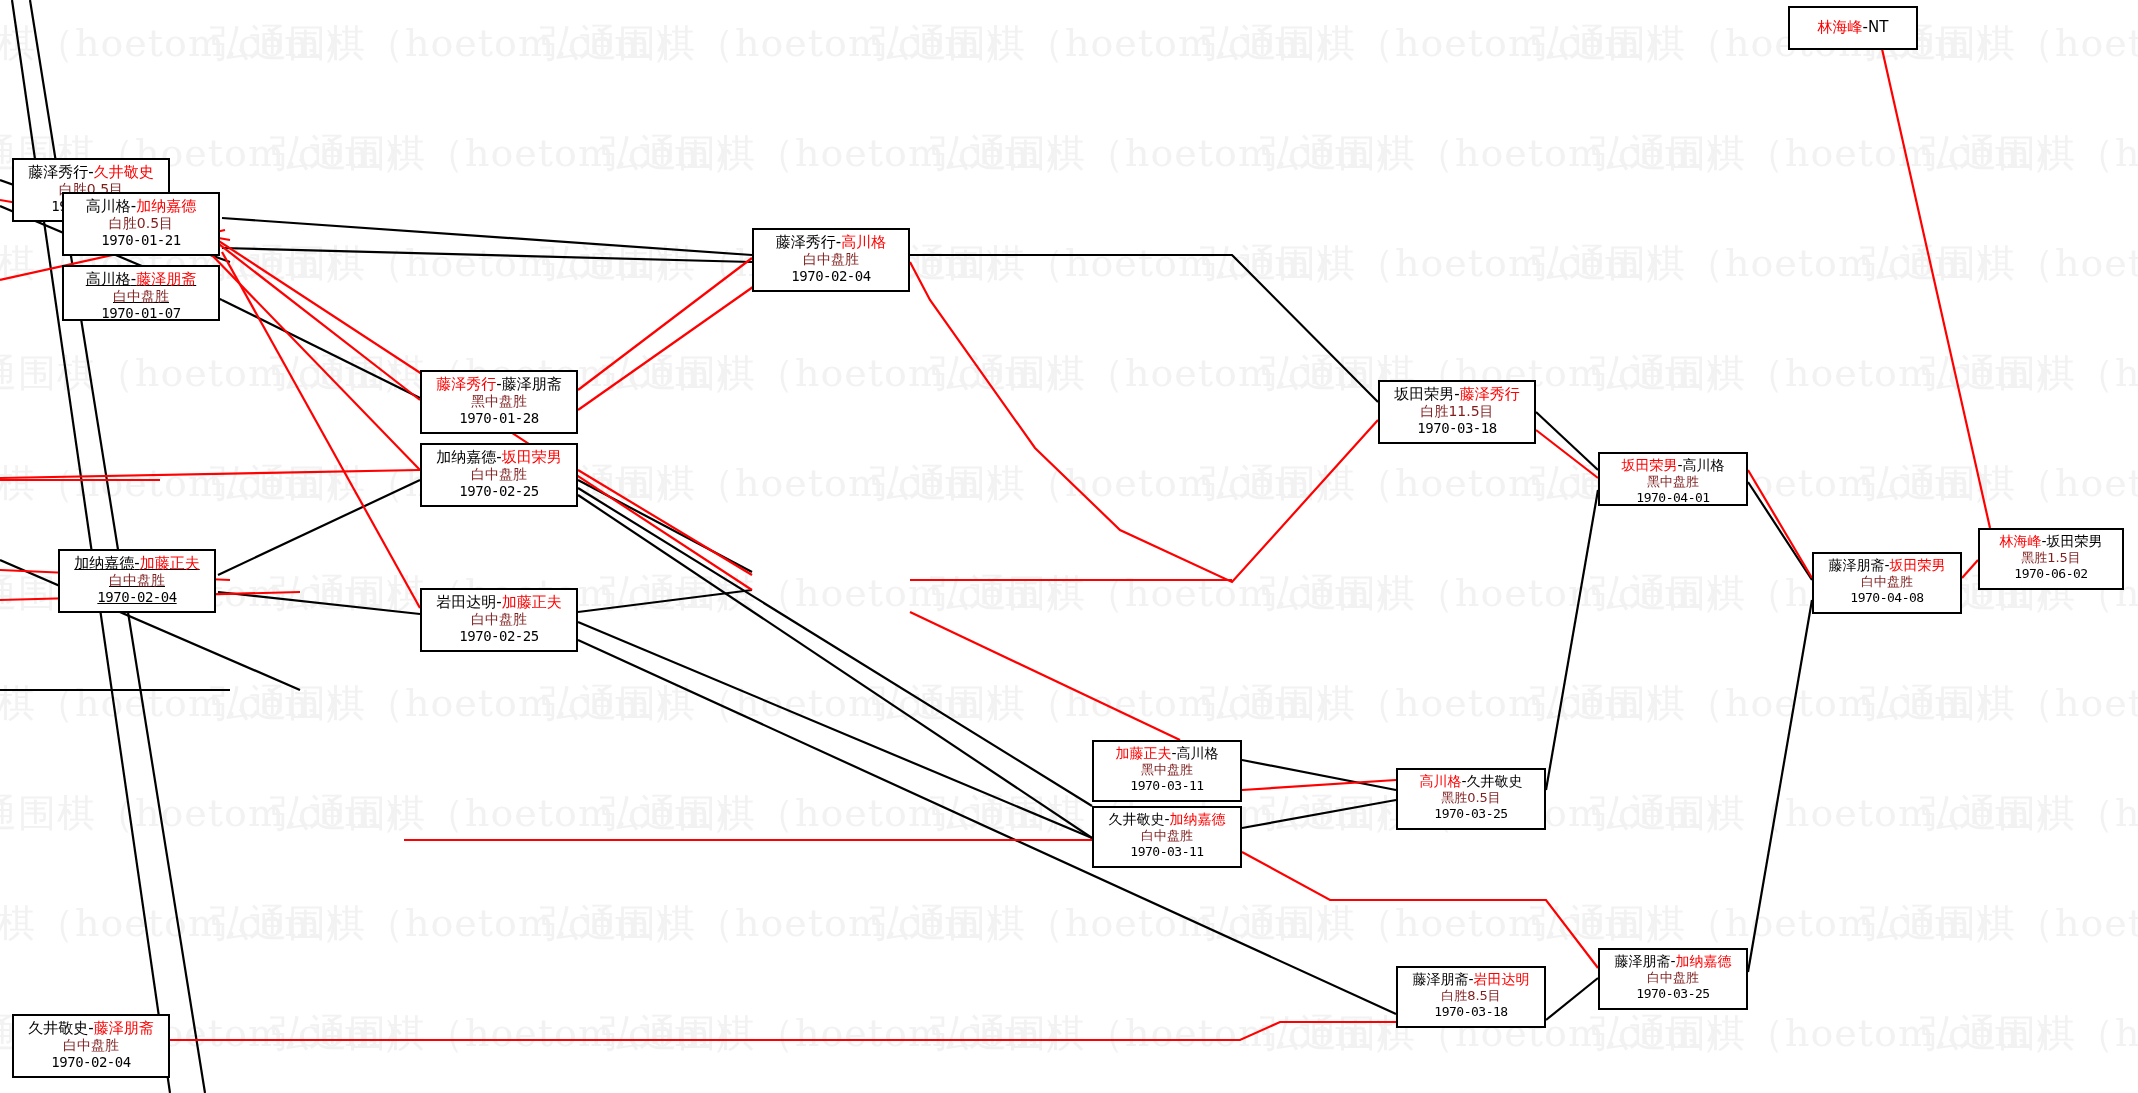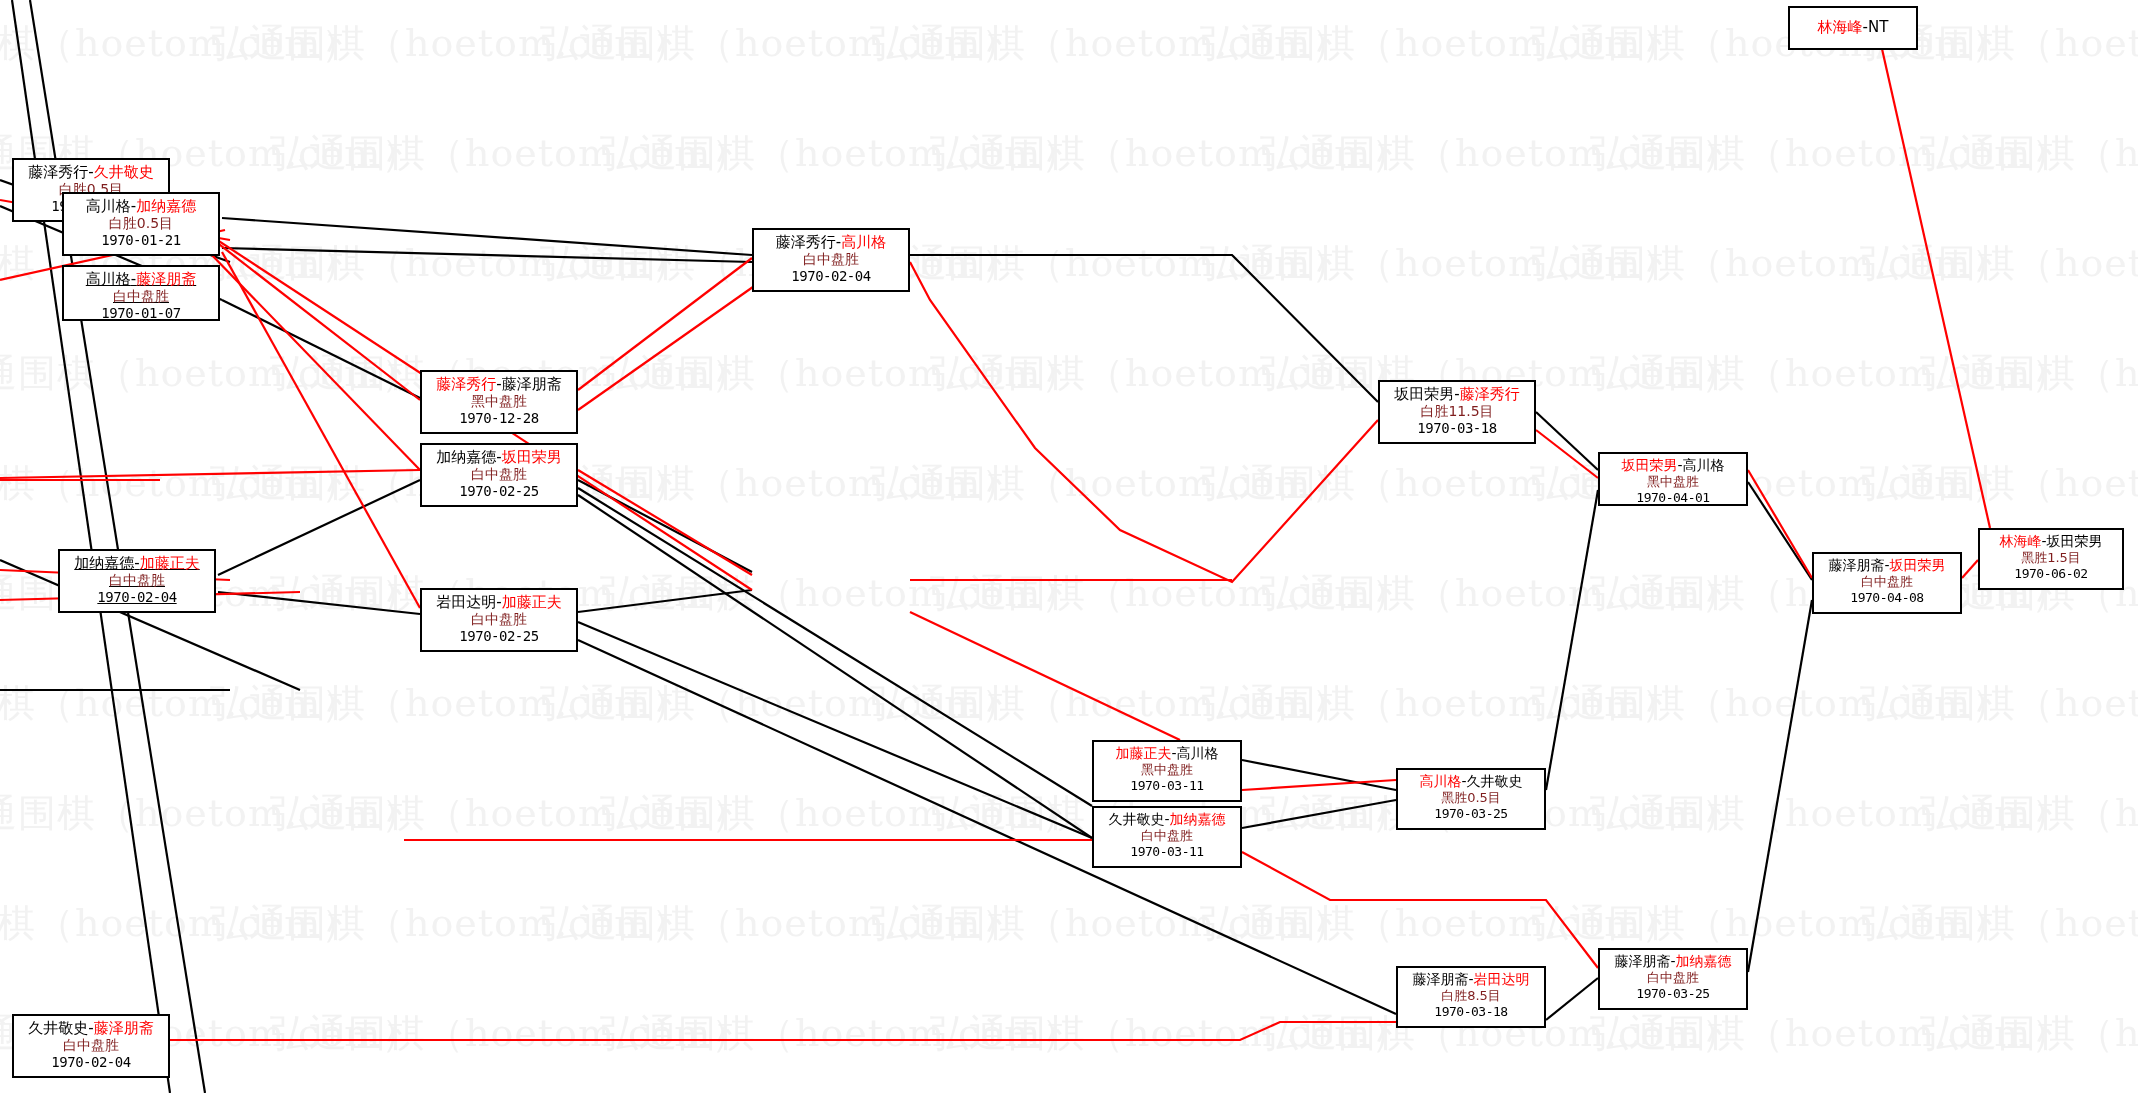--- a/index.html
+++ b/index.html
@@ -198,21 +198,21 @@
       <div class="date">1970-01-21</div>
     </div>
     <div class="node" style="left: 62px; top: 265px; width: 158px; height: 56px; text-decoration: underline;">
       <div class="players"><span>高川格</span>-<span class="w">藤泽朋斋</span></div>
       <div class="res">白中盘胜</div>
       <div class="date">1970-01-07</div>
     </div>
     <div class="node" style="left: 420px; top: 370px; width: 158px; height: 64px;">
       <div class="players"><span class="w">藤泽秀行</span>-<span>藤泽朋斋</span></div>
       <div class="res">黑中盘胜</div>
-      <div class="date">1970-12-28</div>
+      <div class="date">1970-01-28</div>
     </div>
     <div class="node" style="left: 420px; top: 443px; width: 158px; height: 64px;">
       <div class="players"><span>加纳嘉德</span>-<span class="w">坂田荣男</span></div>
       <div class="res">白中盘胜</div>
       <div class="date">1970-02-25</div>
     </div>
     <div class="node" style="left: 58px; top: 549px; width: 158px; height: 64px; text-decoration: underline;">
       <div class="players"><span>加纳嘉德</span>-<span class="w">加藤正夫</span></div>
       <div class="res">白中盘胜</div>
       <div class="date">1970-02-04</div>

